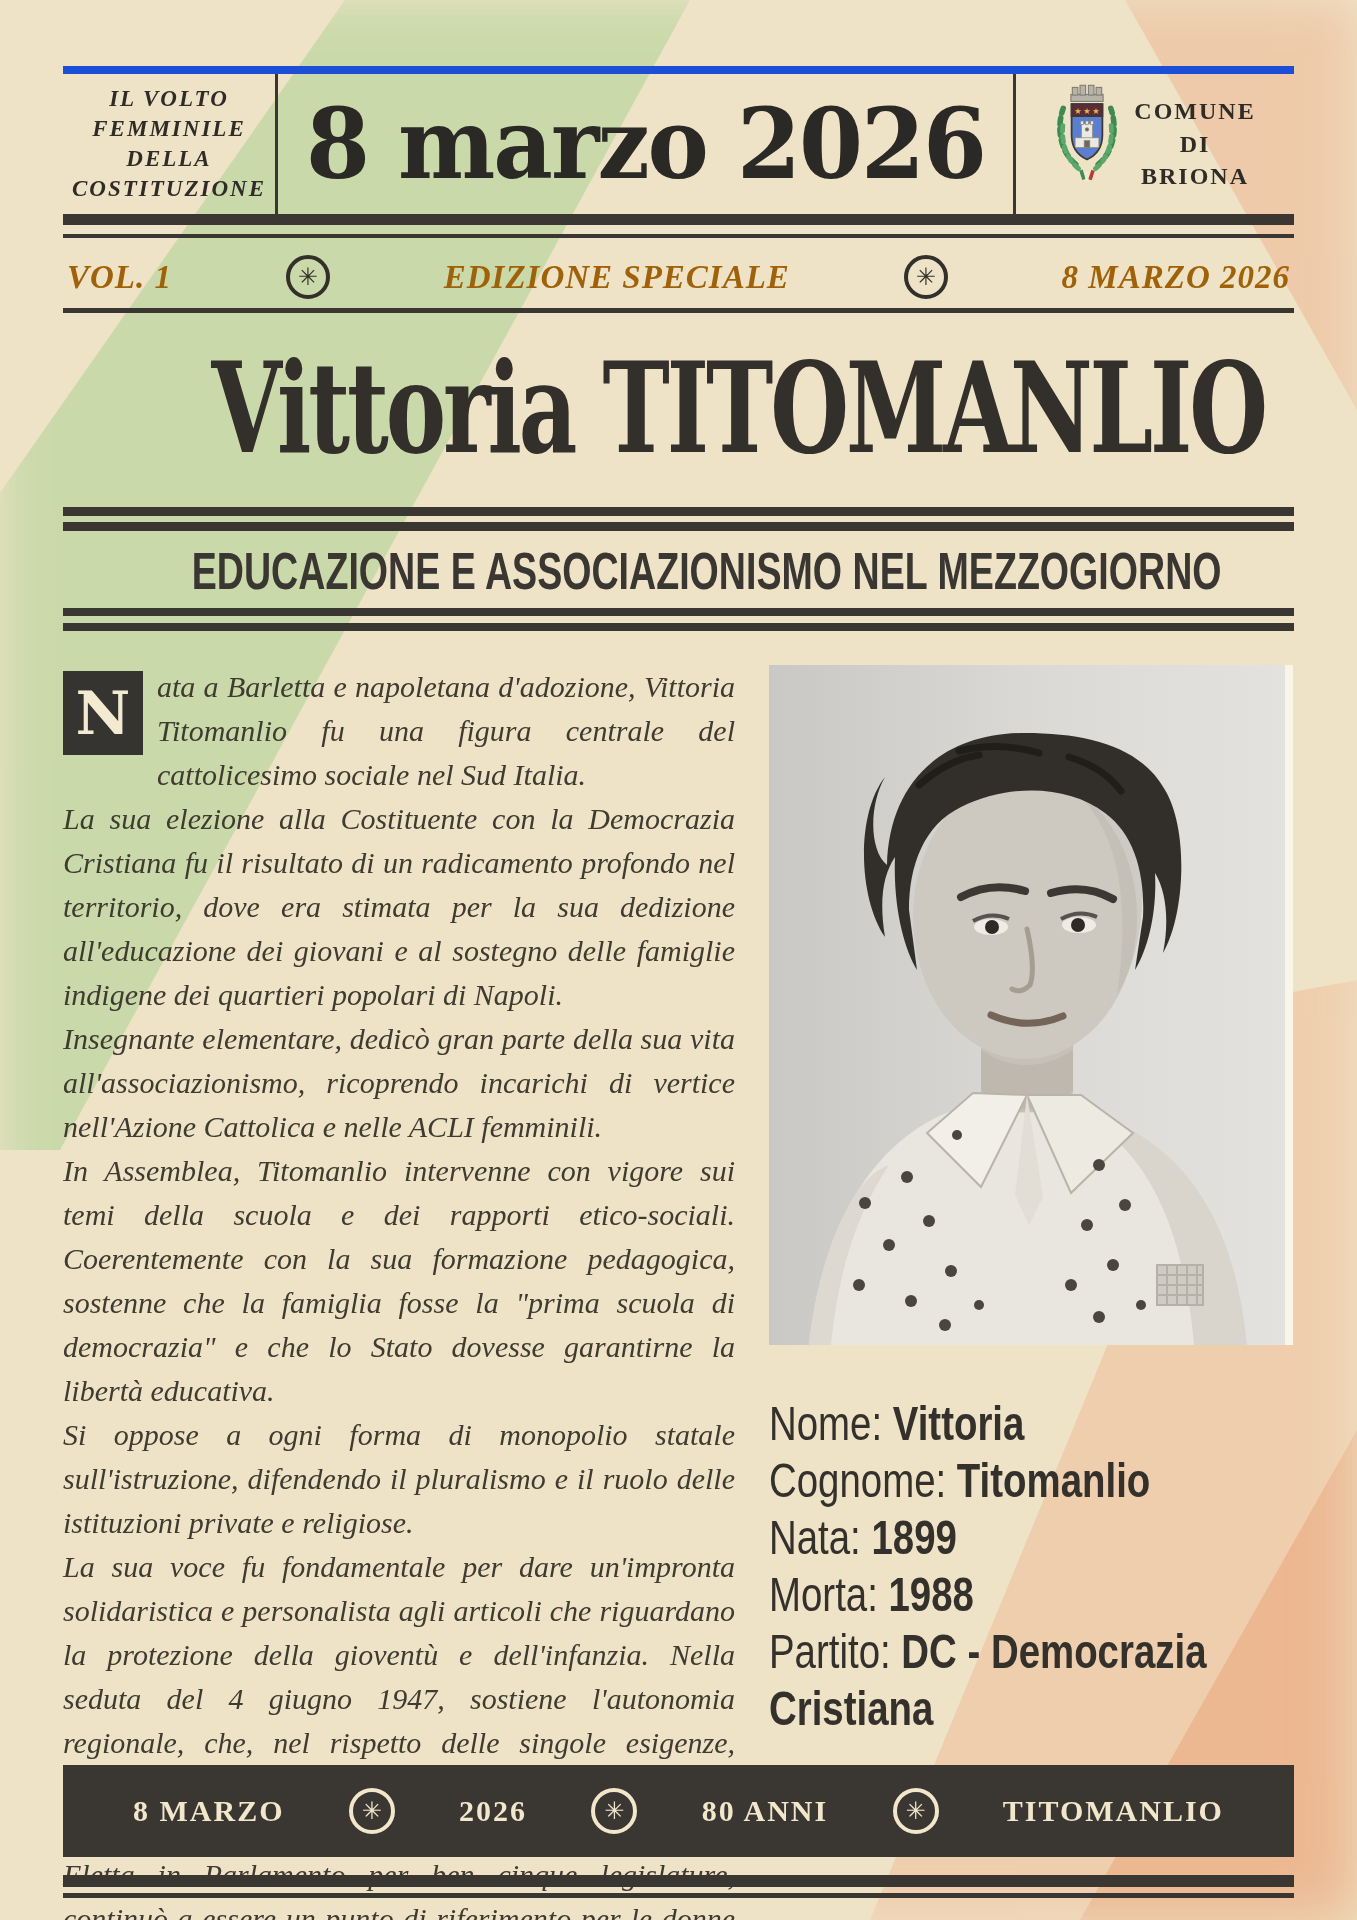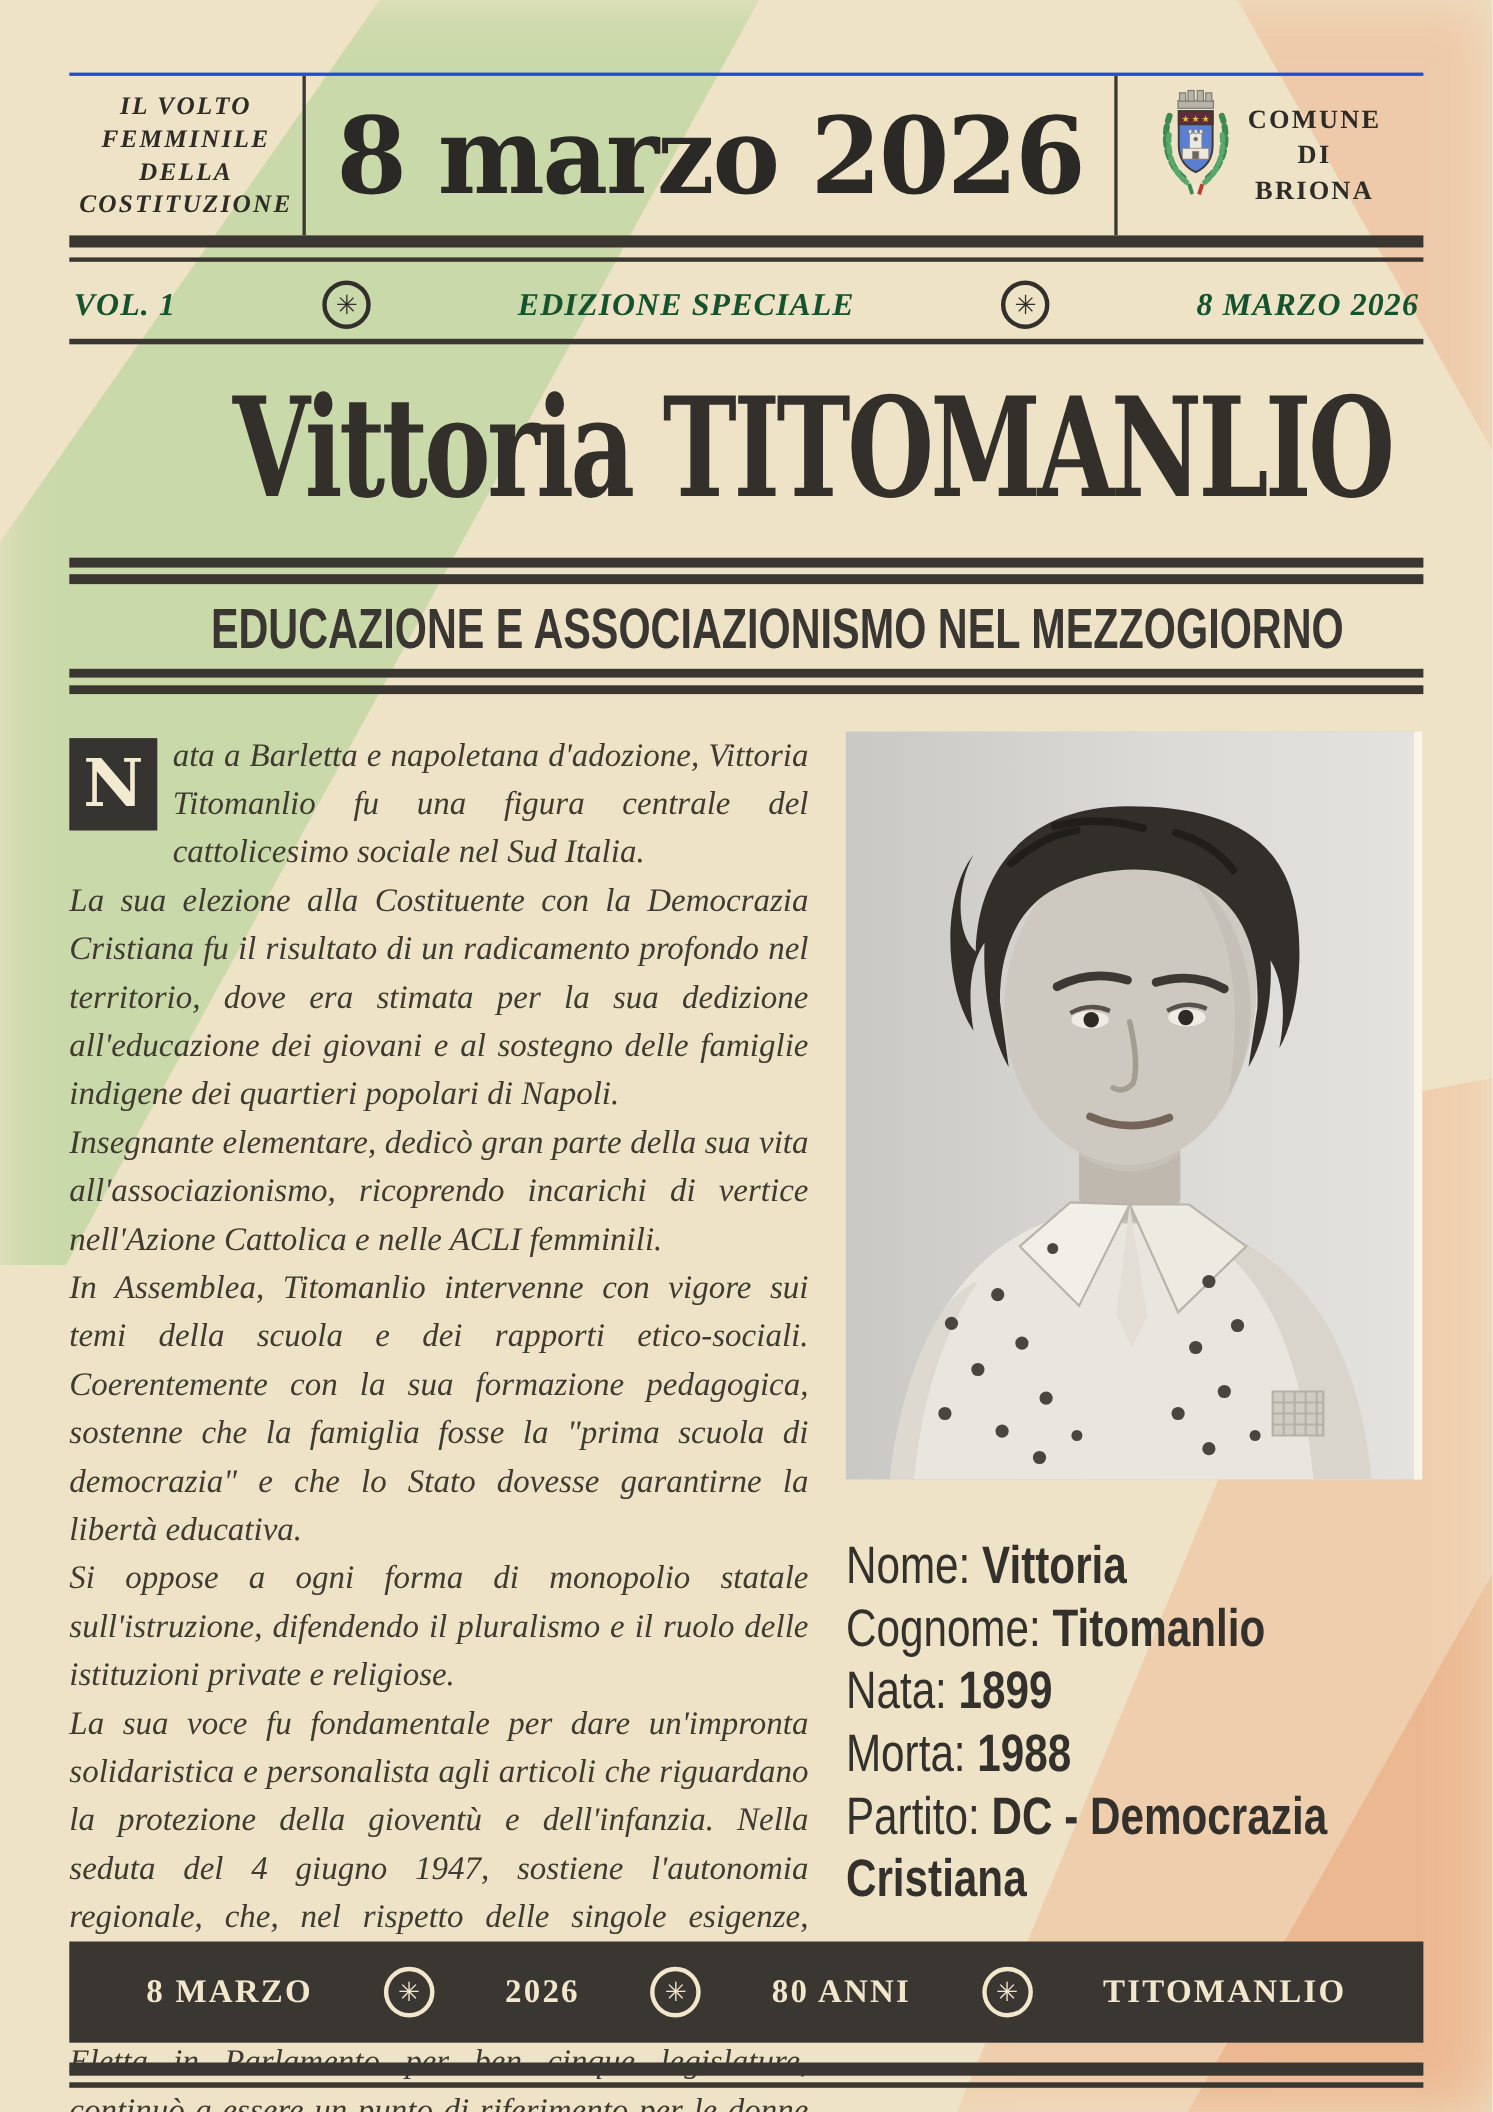--- a/index.html
+++ b/index.html
@@ -35,21 +35,21 @@
   }
   .wash-peach-corner{
     background:#e89d6f; opacity:.45; filter:blur(30px);
     clip-path:polygon(1357px 1430px, 1357px 1920px, 1080px 1920px);
   }
   .content{ position:relative; margin:66px 63px 0; z-index:2; }
 
   
   .mast-grid{
     display:grid; grid-template-columns:212px 738px 1fr;
-    border-top:3px solid #1d4ed8;
+    border-top:8px solid #1d4ed8;
     height:148px;
   }
   .mast-cell{ display:flex; align-items:center; justify-content:center; }
   .mast-cell + .mast-cell{ border-left:3px solid #3a3733; }
   .series-title{
     font-family:"Liberation Serif", serif;
     font-style:italic; font-weight:700;
     font-size:23px; line-height:1.3; letter-spacing:2px;
     text-align:center; color:#2f2c27; padding:0 6px;
   }
@@ -70,22 +70,22 @@
   .bar-thick{ height:11px; background:#3a3733; }
   .bar-sep{ height:9px; }
   .line-4{ height:4px; background:#3a3733; }
 
   .edition-row{
     display:flex; align-items:center; justify-content:space-between;
     height:62px; margin-top:8px; padding:0 4px;
   }
   .edition-text{
     font-family:"Liberation Serif", serif;
-    font-style:italic; font-weight:700; font-size:29px;
-    letter-spacing:1px; color:#14532d;
+    font-style:italic; font-weight:700; font-size:33px;
+    letter-spacing:1px; color:#a16207;
   }
   .circ-ast{
     width:44px; height:44px; border:4px solid #33302b; border-radius:50%;
     display:flex; align-items:center; justify-content:center;
     font-size:24px; font-weight:700; color:#33302b;
     font-family:"DejaVu Sans", sans-serif; line-height:1;
   }
   .rule-5{ height:5px; background:#3a3733; }
 
   

